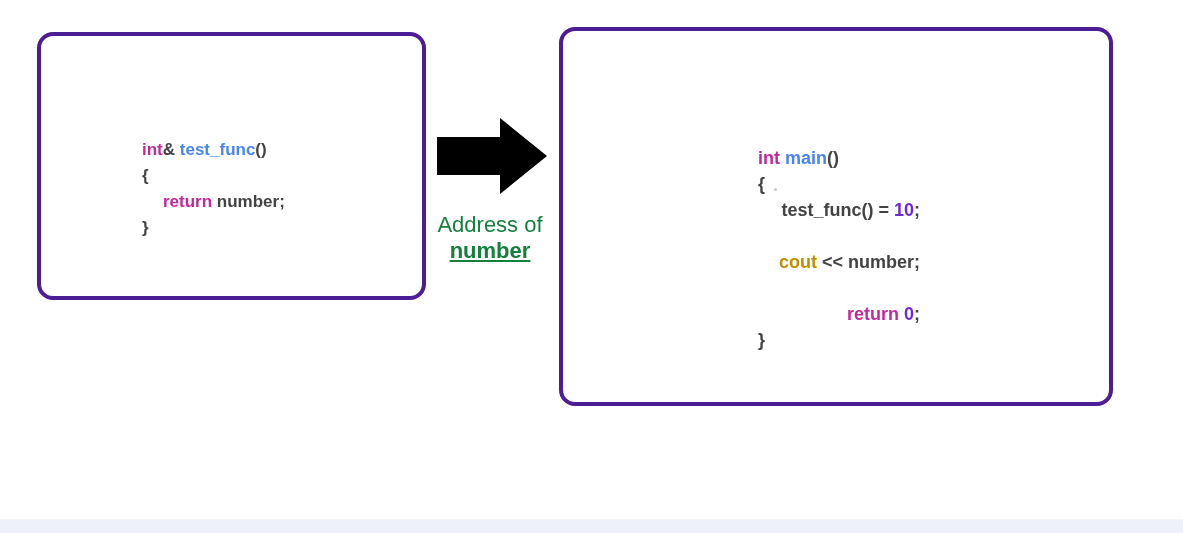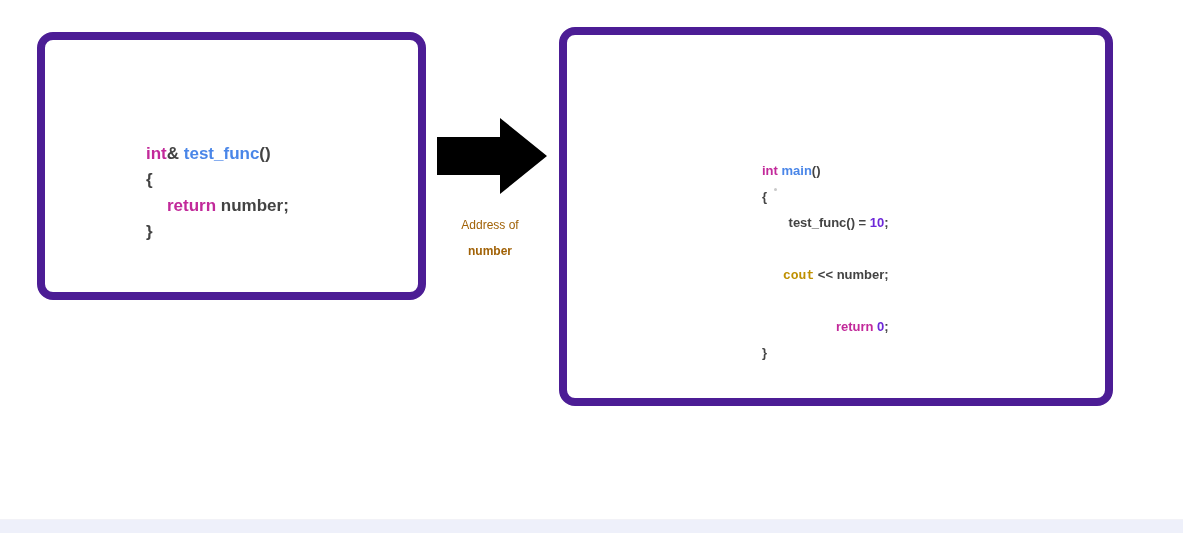--- a/index.html
+++ b/index.html
@@ -17,69 +17,69 @@
     width: 1183px;
     height: 533px;
     background: #ffffff;
     overflow: hidden;
   }
 
   
   .code-box {
     position: absolute;
     background: #ffffff;
-    border: 8px solid #4c1d95;
+    border: 4px solid #4c1d95;
     border-radius: 16px;
     box-sizing: border-box;
   }
   #box-left  { left: 37px;  top: 32px; width: 389px; height: 268px; }
   #box-right { left: 559px; top: 27px; width: 554px; height: 379px; }
 
   .code-block {
     position: absolute;
     white-space: pre;
     font-family: "Liberation Sans", sans-serif;
     font-weight: bold;
     color: #434343;
   }
   #code-left  { left: 101px; top:  84px; font-size: 17px; line-height: 26px; }
-  #code-right { left: 195px; top:  110px; font-size: 13px; line-height: 26px; }
+  #code-right { left: 195px; top:  96px; font-size: 18px; line-height: 26px; }
 
   .code-line { display: block; height: 26px; }
   .code-line.blank { height: 26px; }
   .indent-1 { padding-left: 21px; text-align: right; }
 
   .tok-kw    { color: #c2299a; }            
   .tok-fn    { color: #4a86e8; }            
   .tok-num   { color: #6d28d9; }            
-  .tok-std   { color: #bf9000; font-family: Liberation Mono, monospace; }            
+  .tok-std   { color: #bf9000; }            
   .tok-plain { color: #434343; }            
 
   
   #arrow {
     position: absolute;
     left: 437px;
     top: 118px;
     width: 110px;
     height: 76px;
   }
   #arrow svg { display: block; width: 100%; height: 100%; }
 
   
   #arrow-caption {
     position: absolute;
     left: 411px;
     top: 212px;
     width: 158px;
     text-align: center;
-    color: #a16207;
-    font-size: 12px;
+    color: #15803d;
+    font-size: 22px;
     line-height: 26px;
   }
-  #arrow-caption .cap-strong { font-weight: bold; }
+  #arrow-caption .cap-strong { font-weight: bold; text-decoration: underline; }
 
   
   #artifact-dot {
     position: absolute;
     left: 774px;
     top: 188px;
     width: 3px;
     height: 3px;
     background: #c9c9c9;
     border-radius: 50%;

